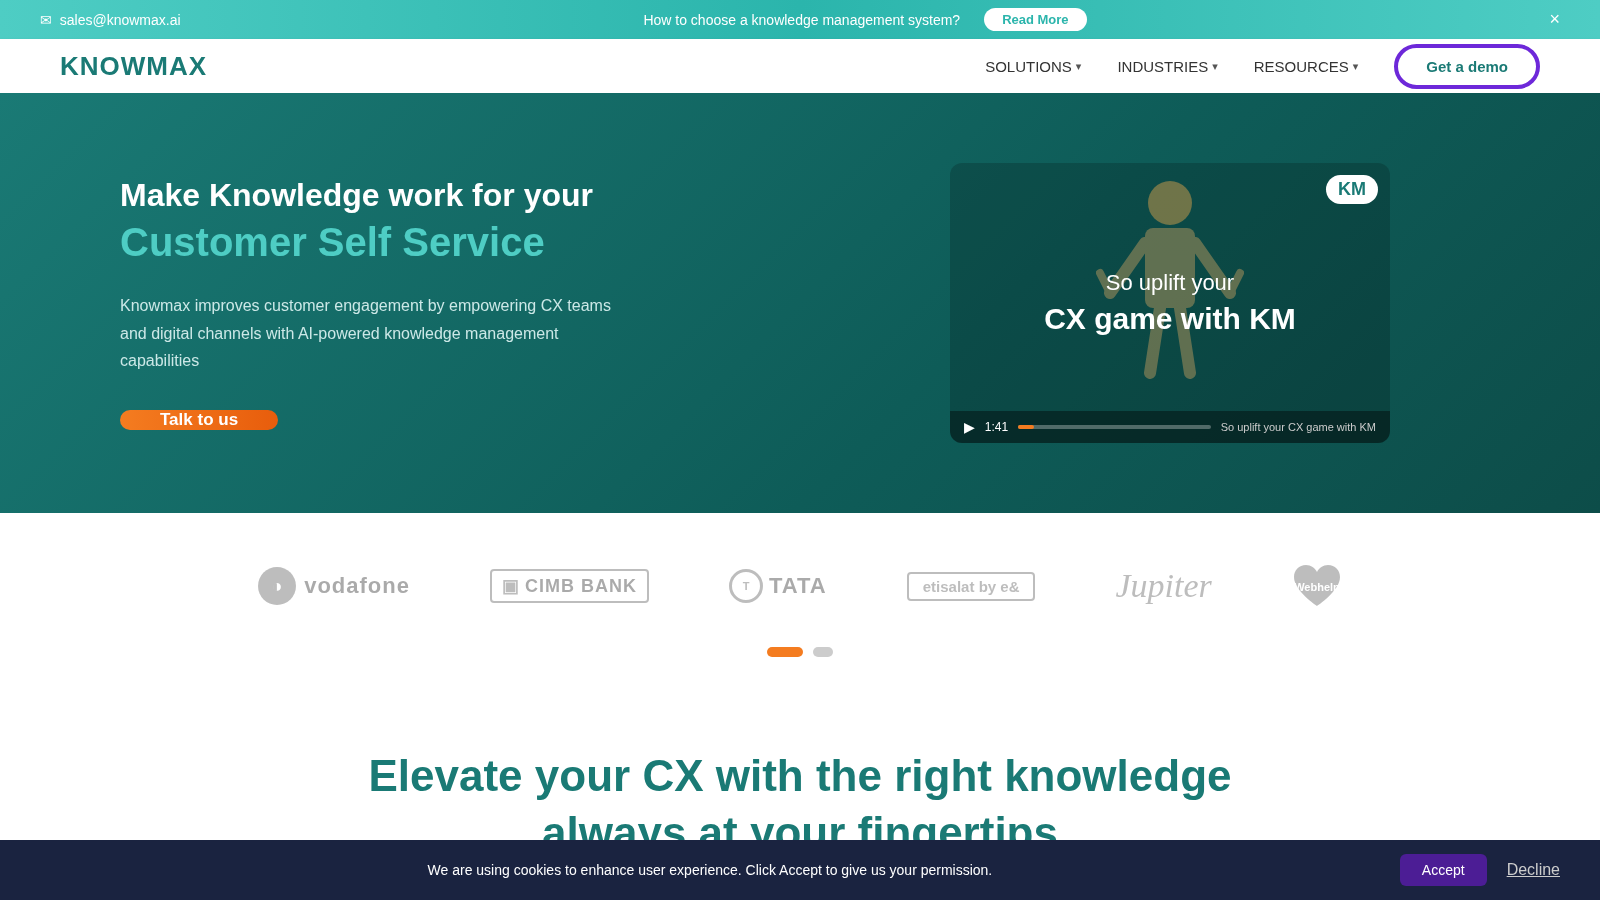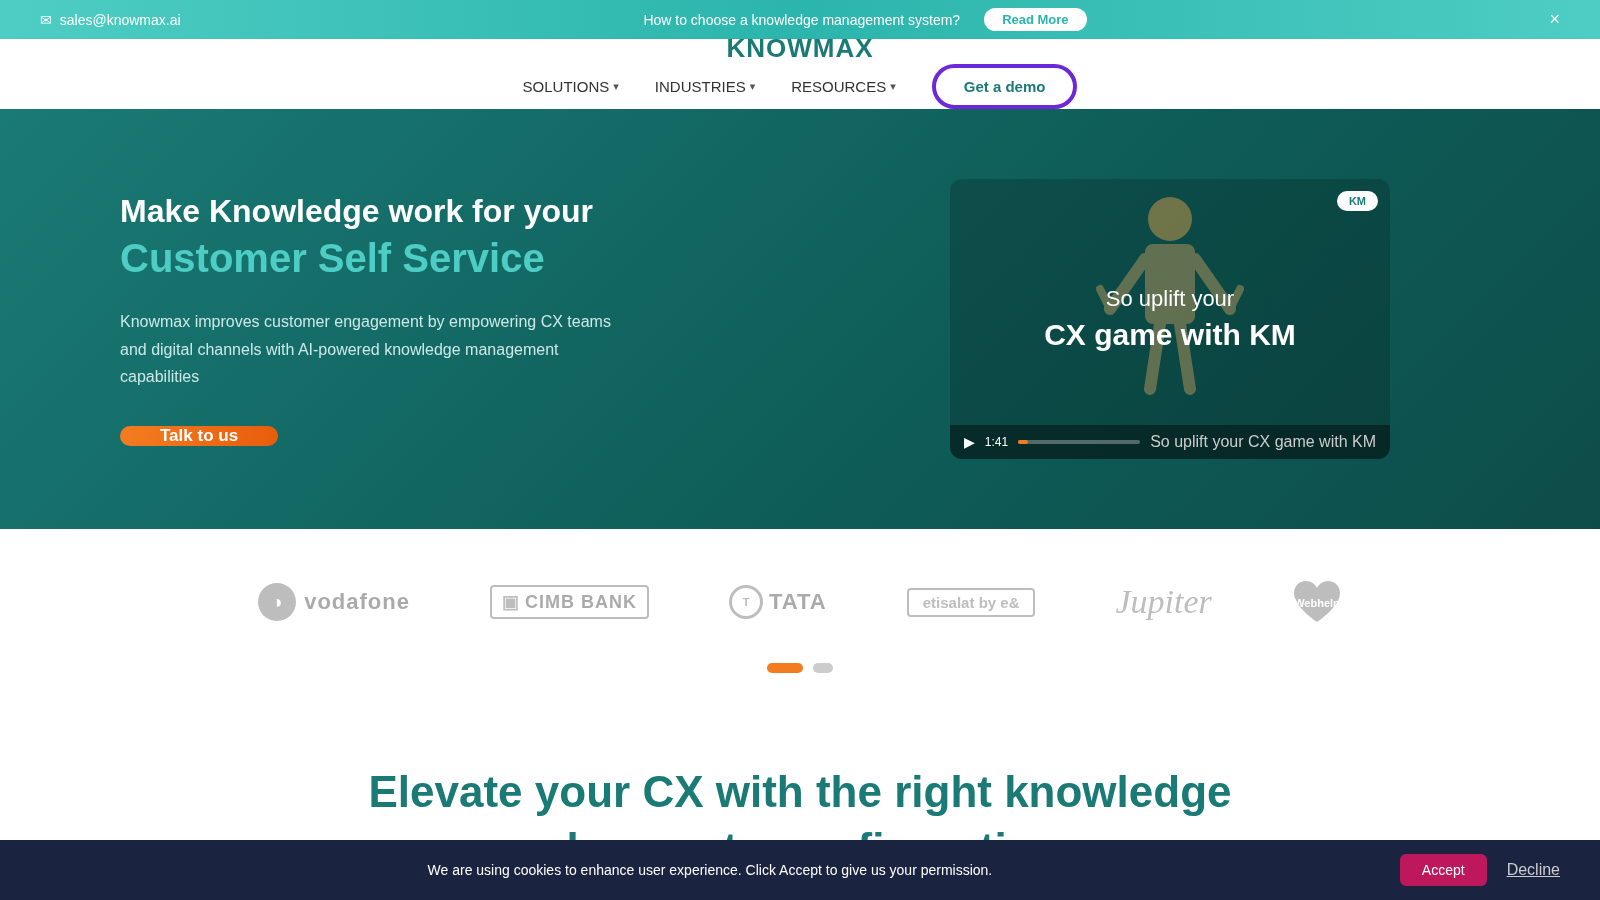--- a/index.html
+++ b/index.html
@@ -44,25 +44,24 @@
       cursor: pointer;
       background: none;
       border: none;
     }
 
     
     .navbar {
       background: #fff;
       display: flex;
       align-items: center;
-      justify-content: flex-end;
+      justify-content: space-between;
       padding: 0 60px;
-      height: 70px;
+      height: 54px;
       box-shadow: 0 1px 4px rgba(0,0,0,0.06);
-      flex-direction: column;
     }
     .logo {
       font-size: 26px;
       font-weight: 800;
       color: #1a7a75;
       letter-spacing: 1px;
     }
     .nav-links {
       display: flex;
       align-items: center;
@@ -151,21 +150,21 @@
       position: relative;
       overflow: hidden;
     }
     .km-badge {
       position: absolute;
       top: 12px;
       right: 12px;
       background: #fff;
       border-radius: 20px;
       padding: 4px 12px;
-      font-size: 11px;
+      font-size: 18px;
       font-weight: 700;
       color: #1a7a75;
     }
     .hero-video-text {
       text-align: center;
       color: #fff;
       z-index: 2;
     }
     .hero-video-text .so-uplift {
       font-size: 22px;
@@ -203,21 +202,21 @@
       position: relative;
     }
     .progress-fill {
       height: 100%;
       background: #f47c20;
       border-radius: 2px;
       width: 8%;
     }
     .video-title-bar {
       color: #ccc;
-      font-size: 16px;
+      font-size: 11px;
     }
 
     
     .logos-section {
       background: #fff;
       padding: 50px 60px 20px 60px;
       display: flex;
       flex-direction: column;
       align-items: center;
     }
@@ -347,21 +346,21 @@
       display: flex;
       align-items: center;
       justify-content: center;
       gap: 20px;
       padding: 14px 40px;
       font-size: 14px;
       z-index: 100;
     }
     .cookie-text { flex: 1; text-align: center; }
     .cookie-accept {
-      background: #be185d;
+      background: #4c1d95;
       color: #fff;
       border: none;
       border-radius: 6px;
       padding: 8px 22px;
       font-size: 14px;
       cursor: pointer;
     }
     .cookie-decline {
       background: none;
       border: none;

